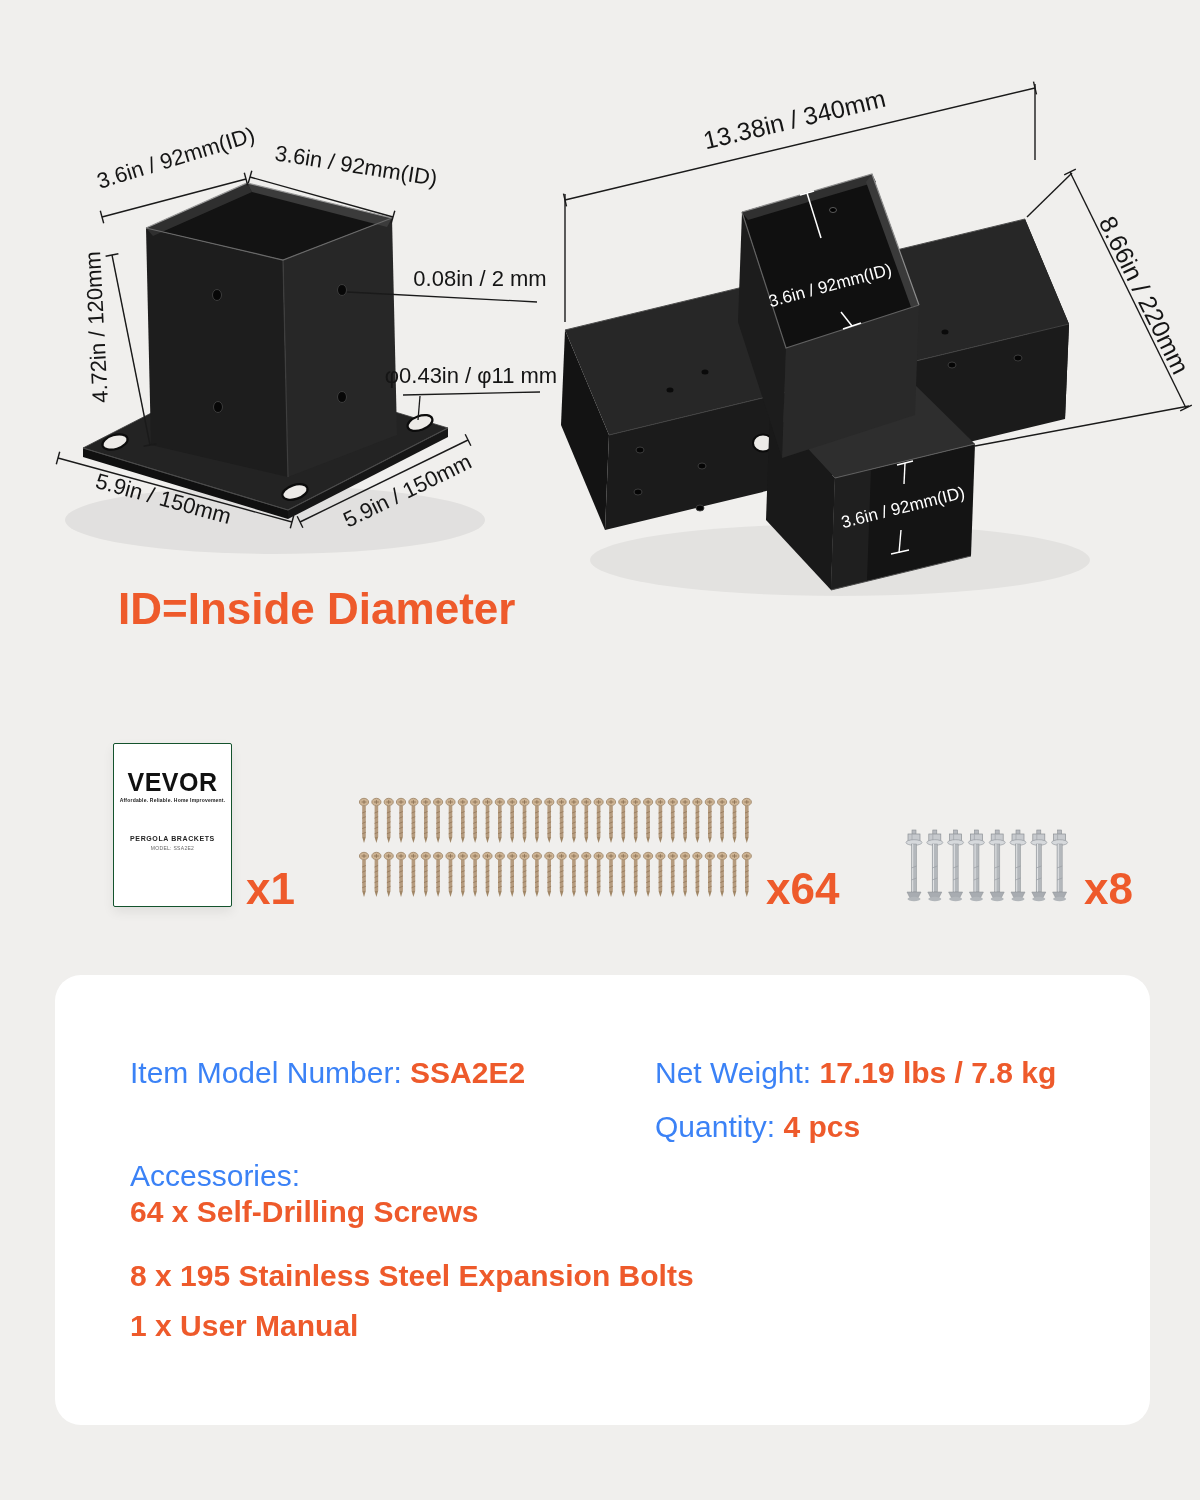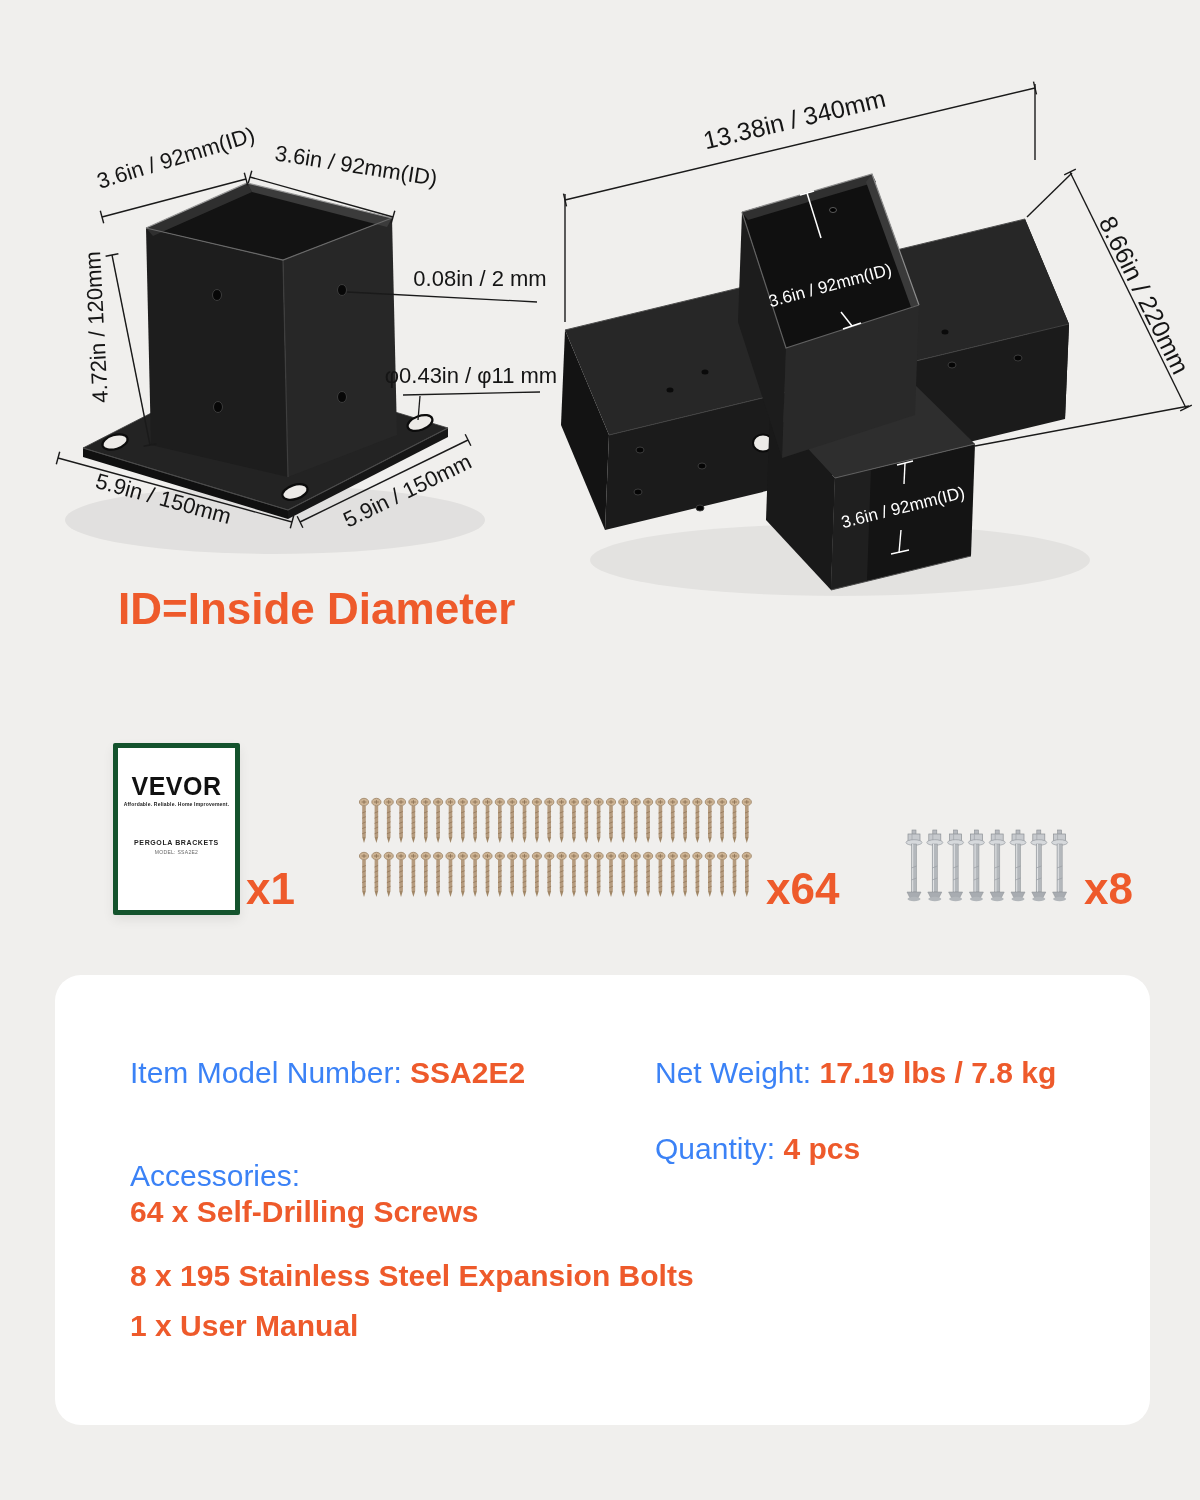--- a/index.html
+++ b/index.html
@@ -6,21 +6,21 @@
   .stage{position:relative;width:1200px;height:1500px;background:#F0EFED;overflow:hidden;
          font-family:"Liberation Sans","DejaVu Sans",sans-serif;color:#1b1b1b;}
   .abs{position:absolute;}
   svg text{font-family:"Liberation Sans","DejaVu Sans",sans-serif;}
   .dimtxt{fill:#151515;font-size:22px;}
   .dimtxt-big{fill:#151515;font-size:25px;}
   .whitedim{fill:#ffffff;font-size:17px;}
   .id-note{left:118px;top:584px;font-size:44px;font-weight:700;letter-spacing:0;}
   .accent{color:var(--accent);}
   .manual-card{left:113px;top:743px;width:117px;height:162px;background:#ffffff;
-               border:5px solid #14532d;box-shadow:0 5px 12px rgba(0,0,0,.07);border-radius:2px;text-align:center;}
+               border:1px solid #14532d;box-shadow:0 5px 12px rgba(0,0,0,.07);border-radius:2px;text-align:center;}
   .manual-brand{margin-top:26px;font-size:25px;font-weight:800;letter-spacing:.5px;color:#111;line-height:1;}
   .manual-tag{font-size:5px;font-weight:700;color:#222;margin-top:2px;letter-spacing:.2px;}
   .manual-title{font-size:7px;font-weight:700;color:#222;margin-top:32px;letter-spacing:.6px;}
   .manual-model{font-size:5px;color:#666;margin-top:3px;letter-spacing:.3px;}
   .count-label{font-size:44px;font-weight:700;line-height:1;}
   .spec-panel{left:55px;top:975px;width:1095px;height:450px;background:#ffffff;border-radius:26px;}
   .spec-row{position:absolute;font-size:30px;white-space:nowrap;}
   .spec-label{font-weight:400;color:#3b82f6;}
   .spec-value{font-weight:700;}
   .acc-line{position:absolute;font-size:30px;font-weight:700;white-space:nowrap;}
@@ -1043,21 +1043,21 @@
     </svg>
   <div class="abs count-label accent" style="left:1084px;top:867px;">x8</div>
 
   <div class="abs spec-panel">
     <div class="spec-row" style="left:75px;top:81px;">
       <span class="spec-label">Item Model Number: </span><span class="spec-value accent">SSA2E2</span>
     </div>
     <div class="spec-row" style="left:600px;top:81px;">
       <span class="spec-label">Net Weight: </span><span class="spec-value accent">17.19 lbs / 7.8 kg</span>
     </div>
-    <div class="spec-row" style="left:600px;top:135px;margin-top:22px;">
+    <div class="spec-row" style="left:600px;top:135px;">
       <span class="spec-label">Quantity: </span><span class="spec-value accent">4 pcs</span>
     </div>
     <div class="spec-row" style="left:75px;top:184px;">
       <span class="spec-label">Accessories:</span>
     </div>
     <div class="acc-line accent" style="left:75px;top:220px;">64 x Self-Drilling Screws</div>
     <div class="acc-line accent" style="left:75px;top:284px;">8 x 195 Stainless Steel Expansion Bolts</div>
     <div class="acc-line accent" style="left:75px;top:334px;">1 x User Manual</div>
   </div>
 

